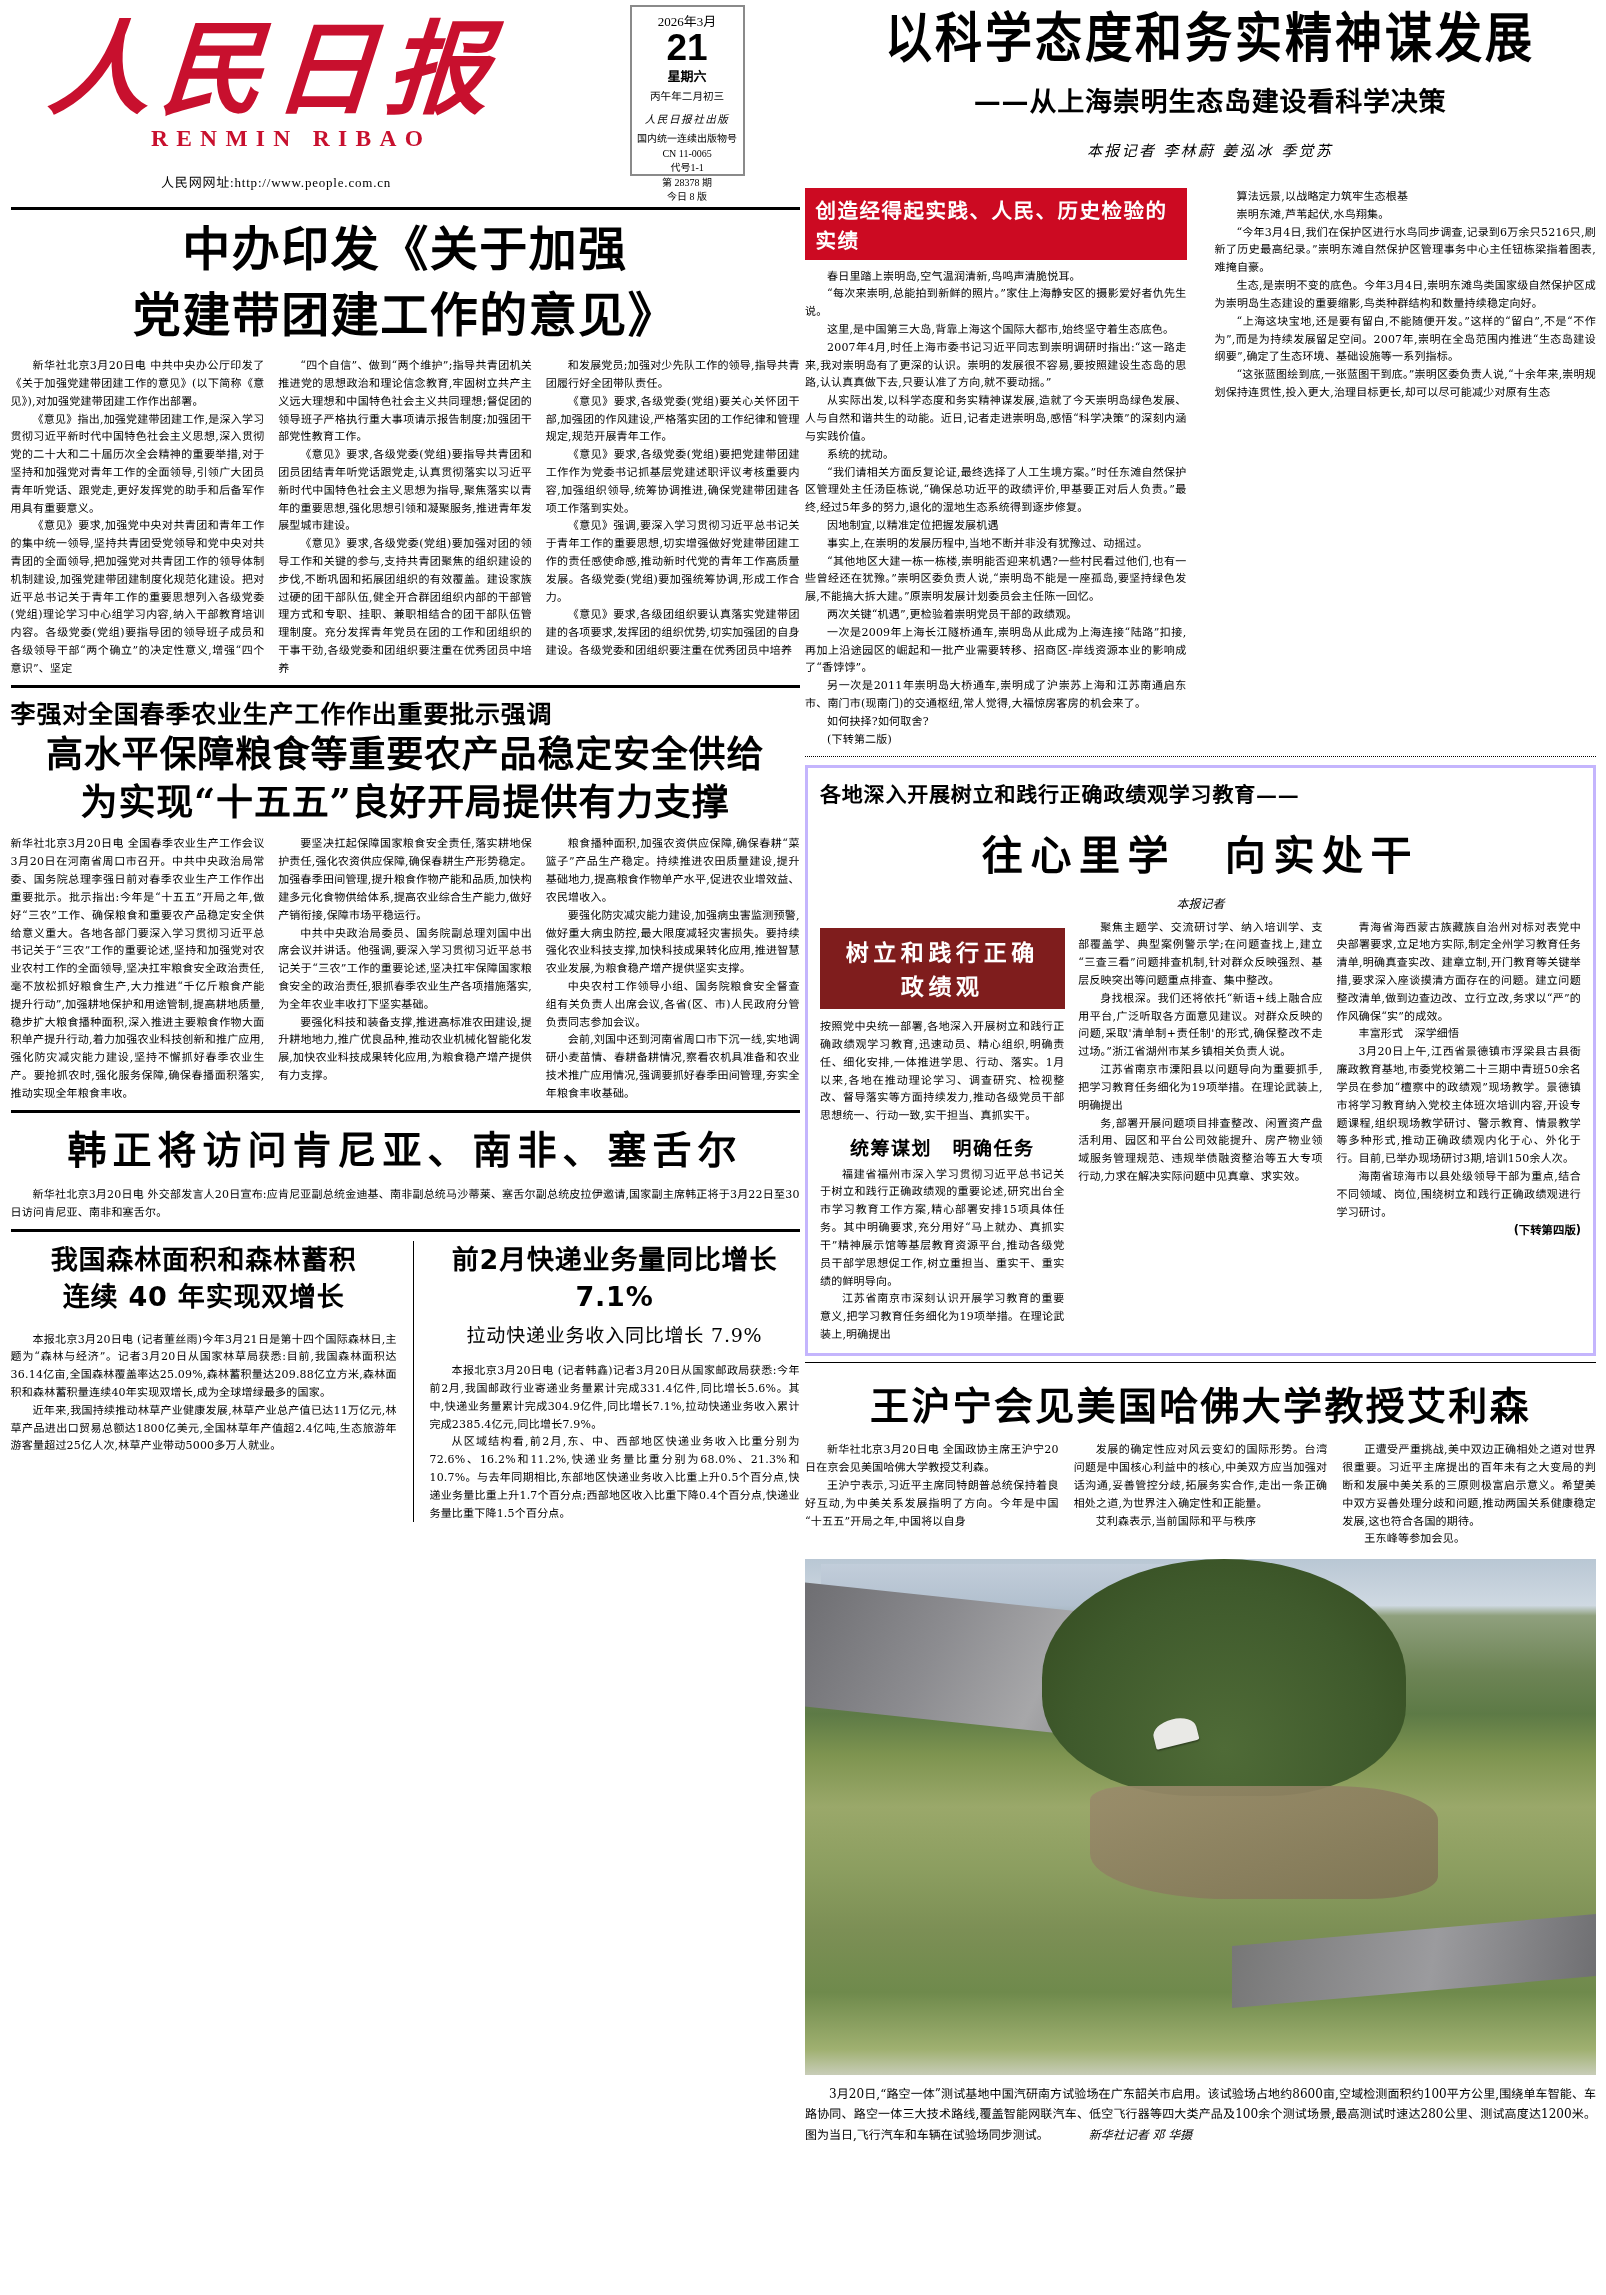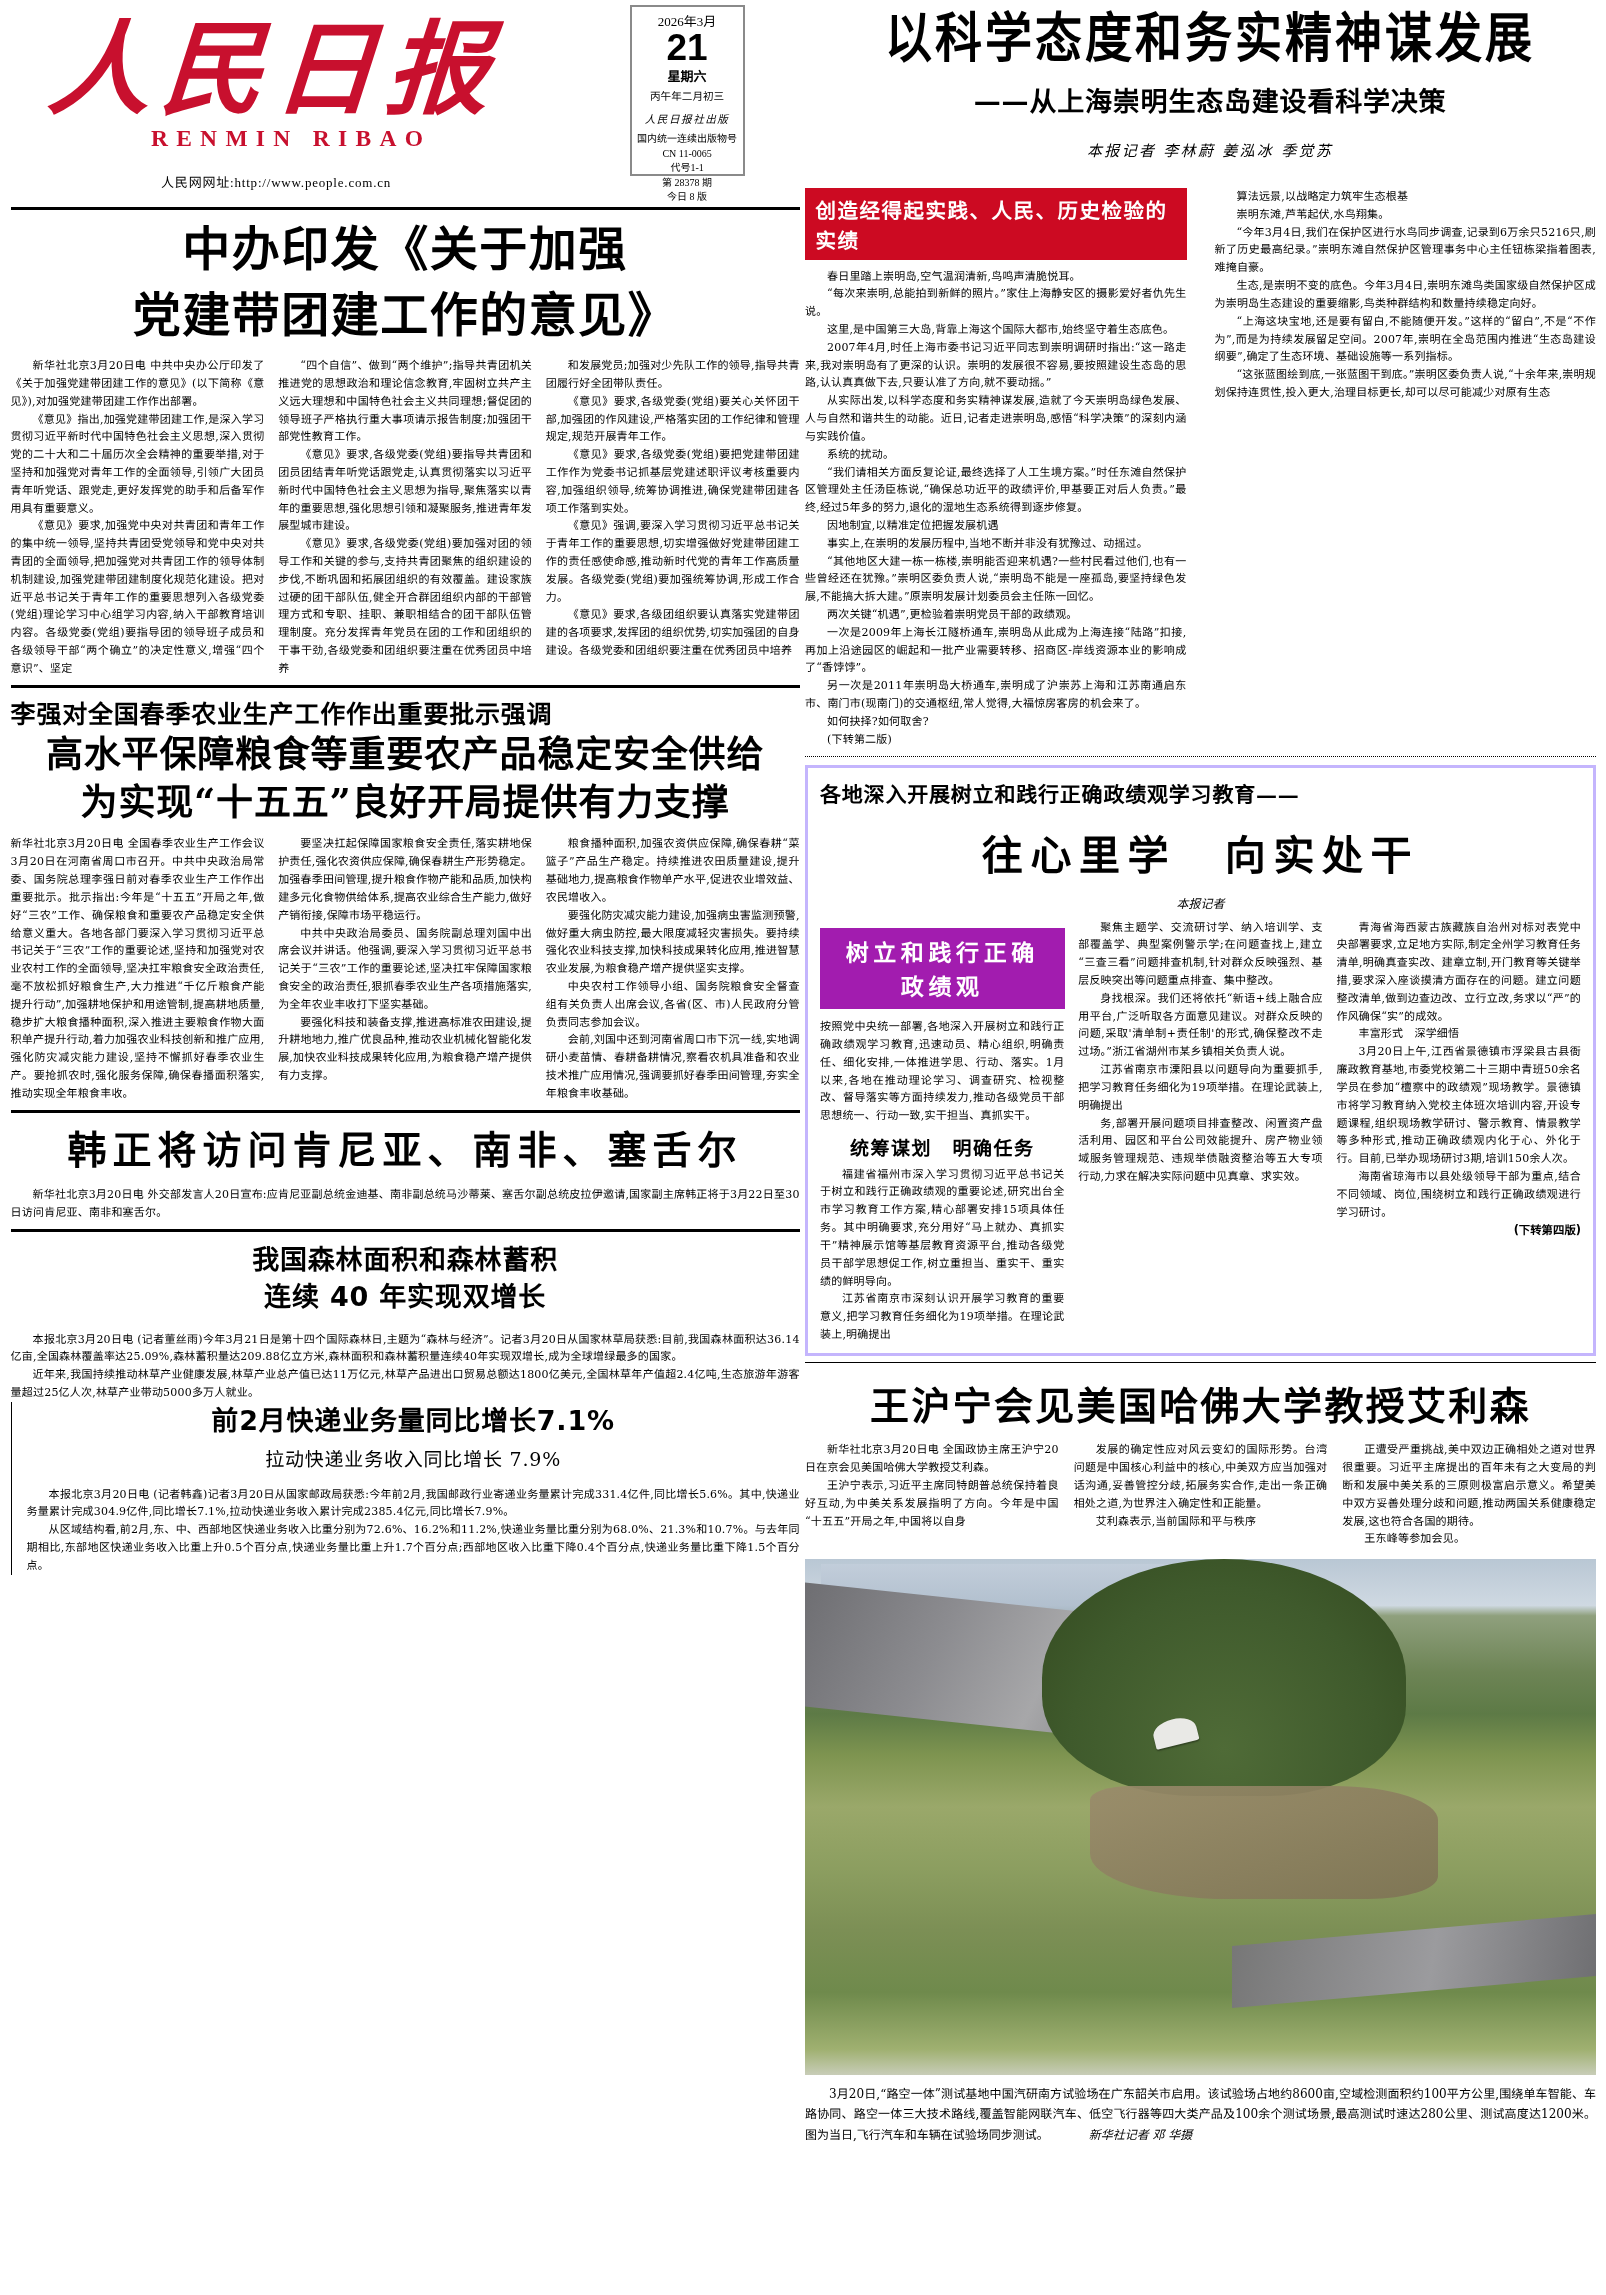--- a/index.html
+++ b/index.html
@@ -90,21 +90,21 @@
   .rule-dot  { border-top:1.5px dotted #000; margin:7.6px 0; }
 
   
   .left-zone { position:absolute; left:10.6px; top:199px; width:789px; }
   .hl-a {
     font-family:"DejaVu Sans","Liberation Sans",sans-serif;
     font-weight:bold; font-size:48px; text-align:center; line-height:1.38;
     letter-spacing:1.5px;
   }
   .cols3 { display:grid; grid-template-columns:repeat(3,1fr); column-gap:13.7px; margin-top:9px; }
-  .cols2 { display:grid; grid-template-columns:1fr; column-gap:16.7px; margin-top:9px; }
+  .cols2 { display:grid; grid-template-columns:1fr 1fr; column-gap:16.7px; margin-top:9px; }
   .vsep { border-left:0.8px solid #000; padding-left:15px; }
 
   .hl-b1 {
     font-family:"DejaVu Sans","Liberation Sans",sans-serif;
     font-weight:bold; font-size:25px; letter-spacing:0.8px;
   }
   .hl-b2 {
     font-family:"DejaVu Serif","Liberation Serif",serif;
     font-weight:bold; font-size:37px; text-align:center; line-height:1.3; letter-spacing:0.8px;
   }
@@ -133,21 +133,21 @@
   }
   .rb-title {
     font-family:"DejaVu Sans","Liberation Sans",sans-serif;
     font-weight:bold; font-size:41px; text-align:center; letter-spacing:7.6px; margin-top:13.7px;
   }
   .rb-by {
     font-family:"DejaVu Serif","Liberation Serif",serif;
     font-style:italic; font-size:12px; text-align:center; margin-top:12px;
   }
   .rb-redlabel {
-    background:#a21caf; color:#fff; font-weight:bold; font-size:23px;
+    background:#7f1d1d; color:#fff; font-weight:bold; font-size:23px;
     letter-spacing:4.6px; padding:6.8px 12px; display:block; text-align:center;
     font-family:"DejaVu Sans","Liberation Sans",sans-serif; margin-top:9px;
   }
   .sub-h {
     font-family:"DejaVu Sans","Liberation Sans",sans-serif;
     font-weight:bold; font-size:19px; text-align:center; letter-spacing:1.5px; margin:7.6px 0 6px 0;
   }
   .hl-wang {
     font-family:"DejaVu Serif","Liberation Serif",serif;
     font-weight:bold; font-size:39px; text-align:center; letter-spacing:2.3px; margin-top:12px;

